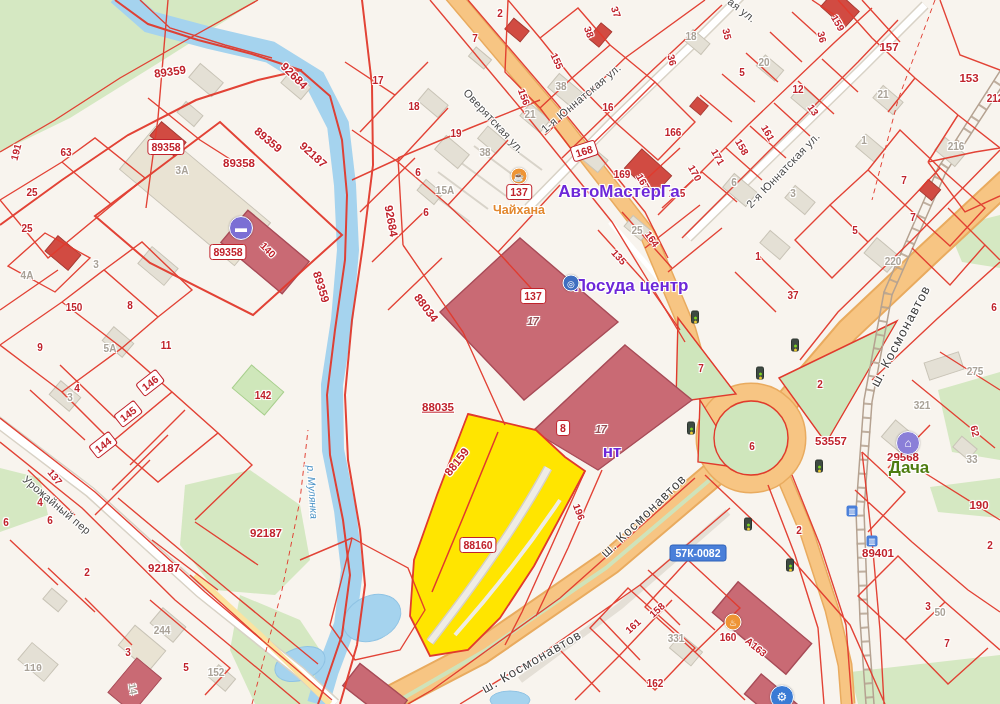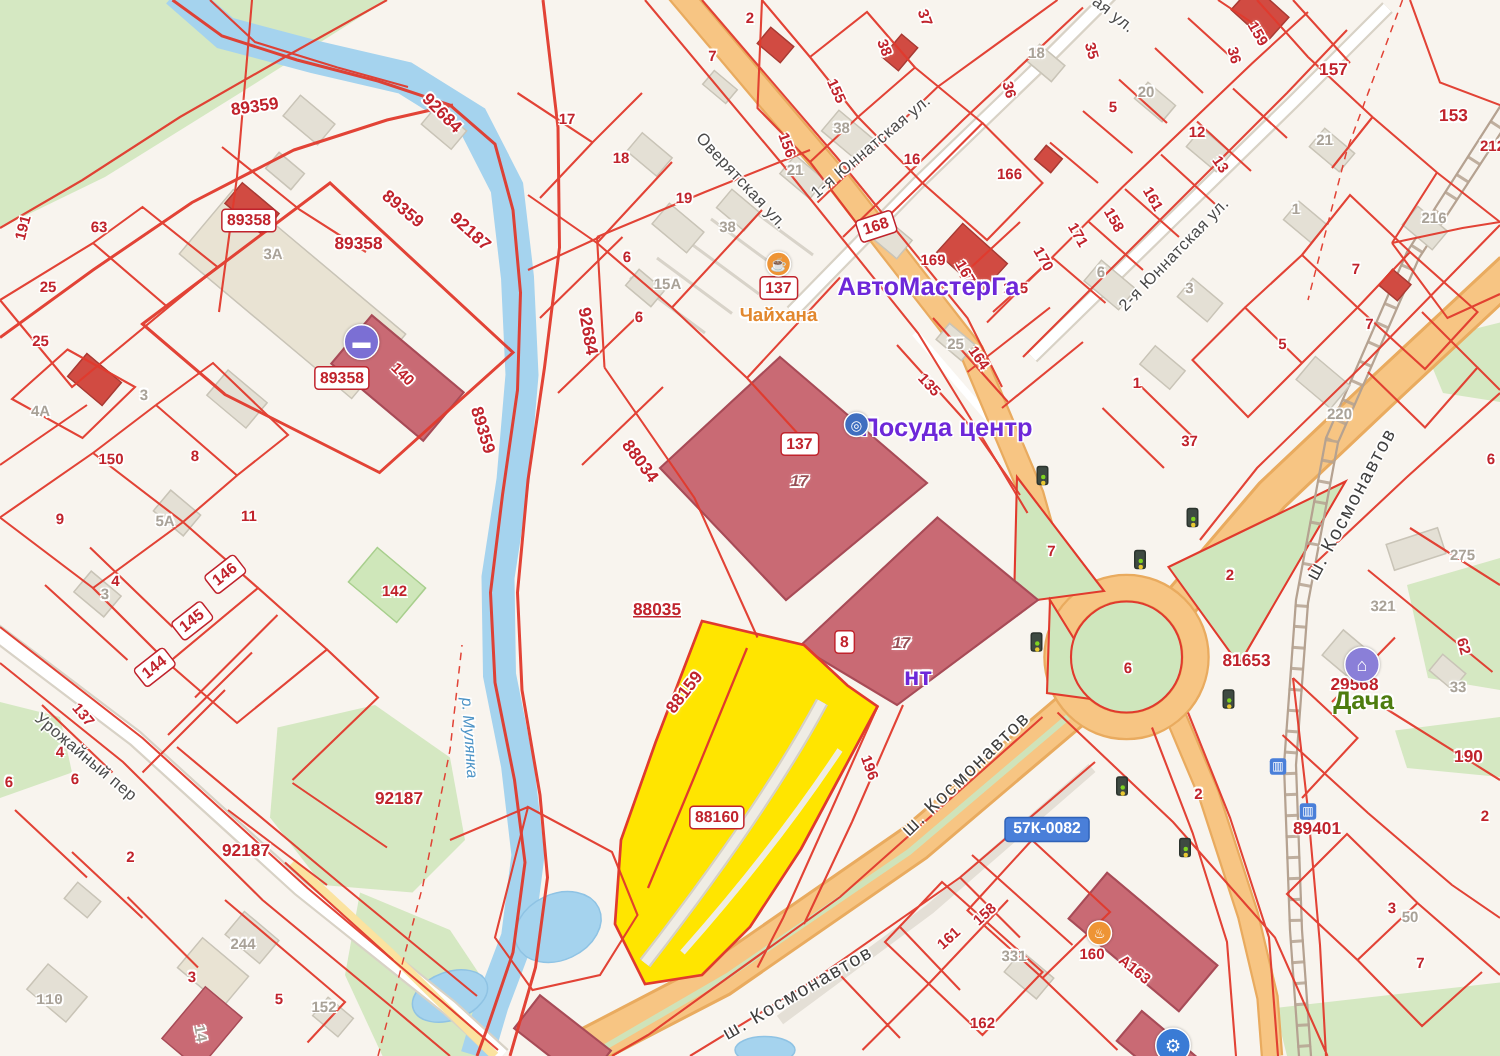--- a/index.html
+++ b/index.html
@@ -193,21 +193,21 @@
     <span class="lbl p halo" style="left: 313px; top: 155px; --r: 42deg;">92187</span>
     <span class="lbl p halo" style="left: 294px; top: 76px; --r: 45deg;">92684</span>
     <span class="lbl p halo" style="left: 391px; top: 221px; --r: 80deg;">92684</span>
     <span class="lbl p halo" style="left: 239px; top: 163px; --r: 0deg;">89358</span>
     <span class="lbl p halo" style="left: 321px; top: 287px; --r: 73deg;">89359</span>
     <span class="lbl p halo" style="left: 426px; top: 308px; --r: 53deg;">88034</span>
     <span class="lbl p halo" style="left: 438px; top: 407px; text-decoration: underline; --r: 0deg;">88035</span>
     <span class="lbl p halo" style="left: 457px; top: 462px; --r: -52deg;">88159</span>
     <span class="lbl p halo" style="left: 266px; top: 533px; --r: 0deg;">92187</span>
     <span class="lbl p halo" style="left: 164px; top: 568px; --r: 0deg;">92187</span>
-    <span class="lbl p halo" style="left: 831px; top: 441px; --r: 0deg;">81653</span>
+    <span class="lbl p halo" style="left: 831px; top: 441px; --r: 0deg;">53557</span>
     <span class="lbl p halo" style="left: 903px; top: 457px; --r: 0deg;">29568</span>
     <span class="lbl p halo" style="left: 878px; top: 553px; --r: 0deg;">89401</span>
     <span class="lbl p halo" style="left: 889px; top: 47px; --r: 0deg;">157</span>
     <span class="lbl p halo" style="left: 969px; top: 78px; --r: 0deg;">153</span>
     <span class="lbl p halo" style="left: 979px; top: 505px; --r: 0deg;">190</span>
     <span class="lbl bd" style="left: 166px; top: 147px; --r: 0deg;">89358</span>
     <span class="lbl bd" style="left: 228px; top: 252px; --r: 0deg;">89358</span>
     <span class="lbl bd" style="left: 519px; top: 192px; --r: 0deg;">137</span>
     <span class="lbl bd" style="left: 533px; top: 296px; --r: 0deg;">137</span>
     <span class="lbl bd" style="left: 563px; top: 428px; --r: 0deg;">8</span>
@@ -231,21 +231,21 @@
     <span class="lbl ps halo" style="left: 475px; top: 38px; --r: 0deg;">7</span>
     <span class="lbl ps halo" style="left: 557px; top: 61px; --r: 65deg;">155</span>
     <span class="lbl ps halo" style="left: 524px; top: 97px; --r: 70deg;">156</span>
     <span class="lbl ps halo" style="left: 589px; top: 32px; --r: 70deg;">38</span>
     <span class="lbl ps halo" style="left: 616px; top: 12px; --r: 70deg;">37</span>
     <span class="lbl ps halo" style="left: 608px; top: 107px; --r: 0deg;">16</span>
     <span class="lbl ps halo" style="left: 622px; top: 174px; --r: 0deg;">169</span>
     <span class="lbl ps halo" style="left: 643px; top: 182px; --r: 60deg;">167</span>
     <span class="lbl ps halo" style="left: 677px; top: 193px; --r: 0deg;">165</span>
     <span class="lbl ps halo" style="left: 652px; top: 239px; --r: 55deg;">164</span>
-    <span class="lbl ps halo" style="left: 673px; top: 117px; --r: 0deg;">166</span>
+    <span class="lbl ps halo" style="left: 673px; top: 132px; --r: 0deg;">166</span>
     <span class="lbl ps halo" style="left: 727px; top: 34px; --r: 75deg;">35</span>
     <span class="lbl ps halo" style="left: 672px; top: 60px; --r: 75deg;">36</span>
     <span class="lbl ps halo" style="left: 822px; top: 37px; --r: 75deg;">36</span>
     <span class="lbl ps halo" style="left: 838px; top: 23px; --r: 60deg;">159</span>
     <span class="lbl ps halo" style="left: 742px; top: 72px; --r: 0deg;">5</span>
     <span class="lbl ps halo" style="left: 798px; top: 89px; --r: 0deg;">12</span>
     <span class="lbl ps halo" style="left: 813px; top: 110px; --r: 55deg;">13</span>
     <span class="lbl ps halo" style="left: 768px; top: 133px; --r: 60deg;">161</span>
     <span class="lbl ps halo" style="left: 742px; top: 147px; --r: 60deg;">158</span>
     <span class="lbl ps halo" style="left: 718px; top: 157px; --r: 60deg;">171</span>
@@ -292,21 +292,21 @@
     <span class="lbl g halo" style="left: 561px; top: 86px; --r: 0deg;">38</span>
     <span class="lbl g halo" style="left: 530px; top: 114px; --r: 0deg;">21</span>
     <span class="lbl g halo" style="left: 637px; top: 230px; --r: 0deg;">25</span>
     <span class="lbl g halo" style="left: 691px; top: 36px; --r: 0deg;">18</span>
     <span class="lbl g halo" style="left: 764px; top: 62px; --r: 0deg;">20</span>
     <span class="lbl g halo" style="left: 734px; top: 182px; --r: 0deg;">6</span>
     <span class="lbl g halo" style="left: 793px; top: 193px; --r: 0deg;">3</span>
     <span class="lbl g halo" style="left: 883px; top: 94px; --r: 0deg;">21</span>
     <span class="lbl g halo" style="left: 864px; top: 140px; --r: 0deg;">1</span>
     <span class="lbl g halo" style="left: 956px; top: 146px; --r: 0deg;">216</span>
-    <span class="lbl g halo" style="left: 893px; top: 261px; margin-top: 16px; --r: 0deg;">220</span>
+    <span class="lbl g halo" style="left: 893px; top: 261px; --r: 0deg;">220</span>
     <span class="lbl g halo" style="left: 975px; top: 371px; --r: 0deg;">275</span>
     <span class="lbl g halo" style="left: 922px; top: 405px; --r: 0deg;">321</span>
     <span class="lbl g halo" style="left: 972px; top: 459px; --r: 0deg;">33</span>
     <span class="lbl g halo" style="left: 940px; top: 612px; --r: 0deg;">50</span>
     <span class="lbl g halo" style="left: 676px; top: 638px; --r: 0deg;">331</span>
     <span class="lbl g halo" style="left: 33px; top: 668px; font-family: Liberation Mono, monospace; --r: 0deg;">110</span>
     <span class="lbl g halo" style="left: 162px; top: 630px; --r: 0deg;">244</span>
     <span class="lbl g halo" style="left: 216px; top: 672px; --r: 0deg;">152</span>
     <span class="lbl g halo" style="left: 133px; top: 689px; --r: 80deg;">14</span>
     <span class="lbl g halo" style="left: 70px; top: 397px; --r: 0deg;">3</span>

